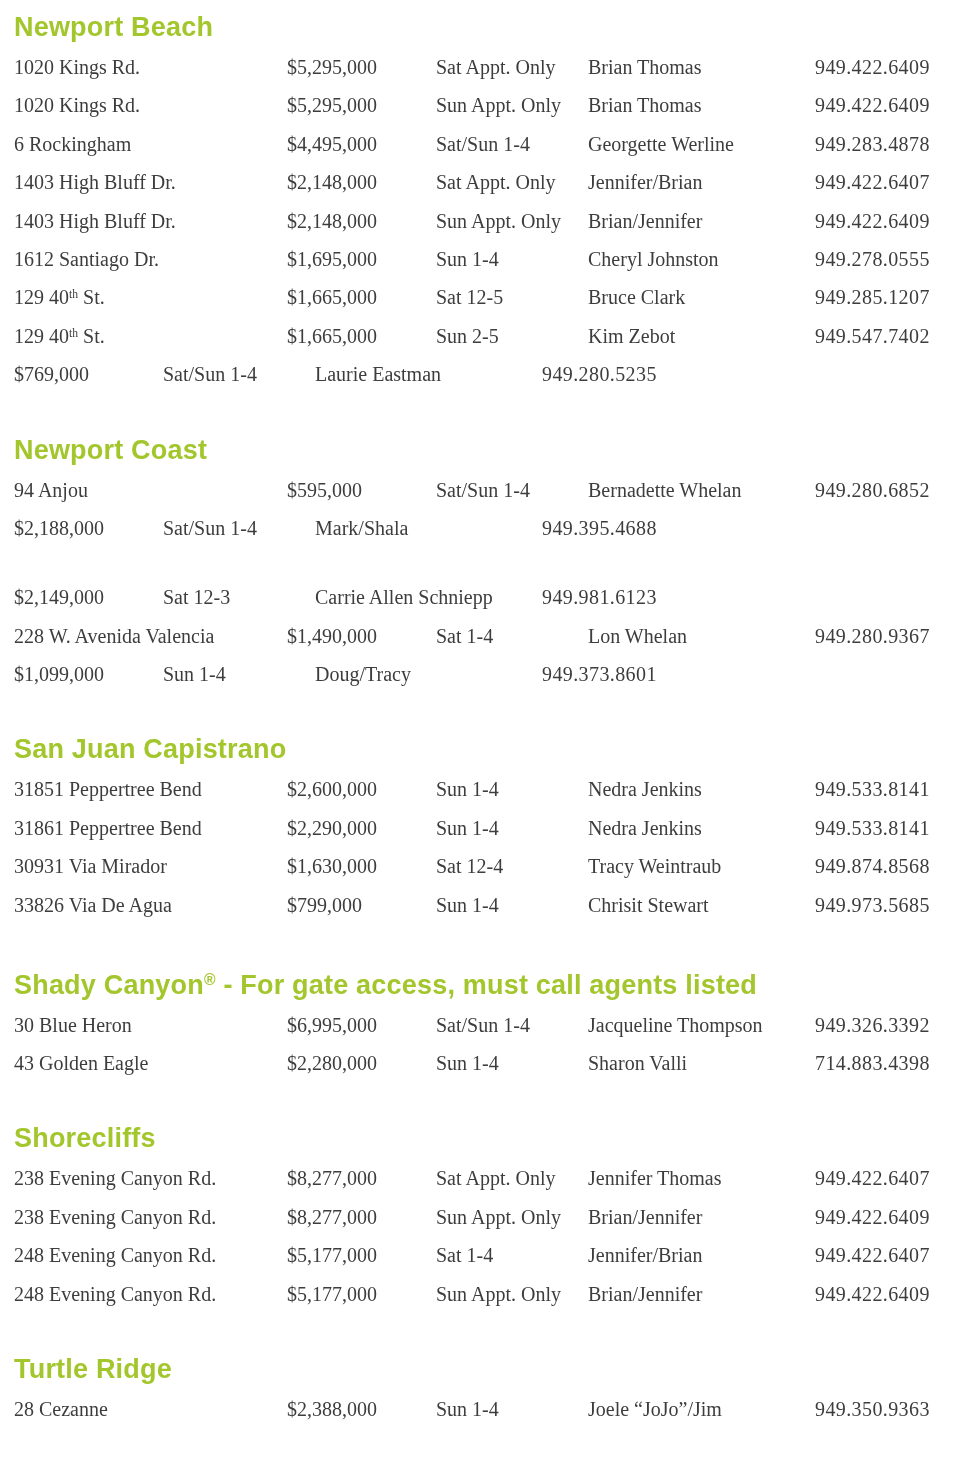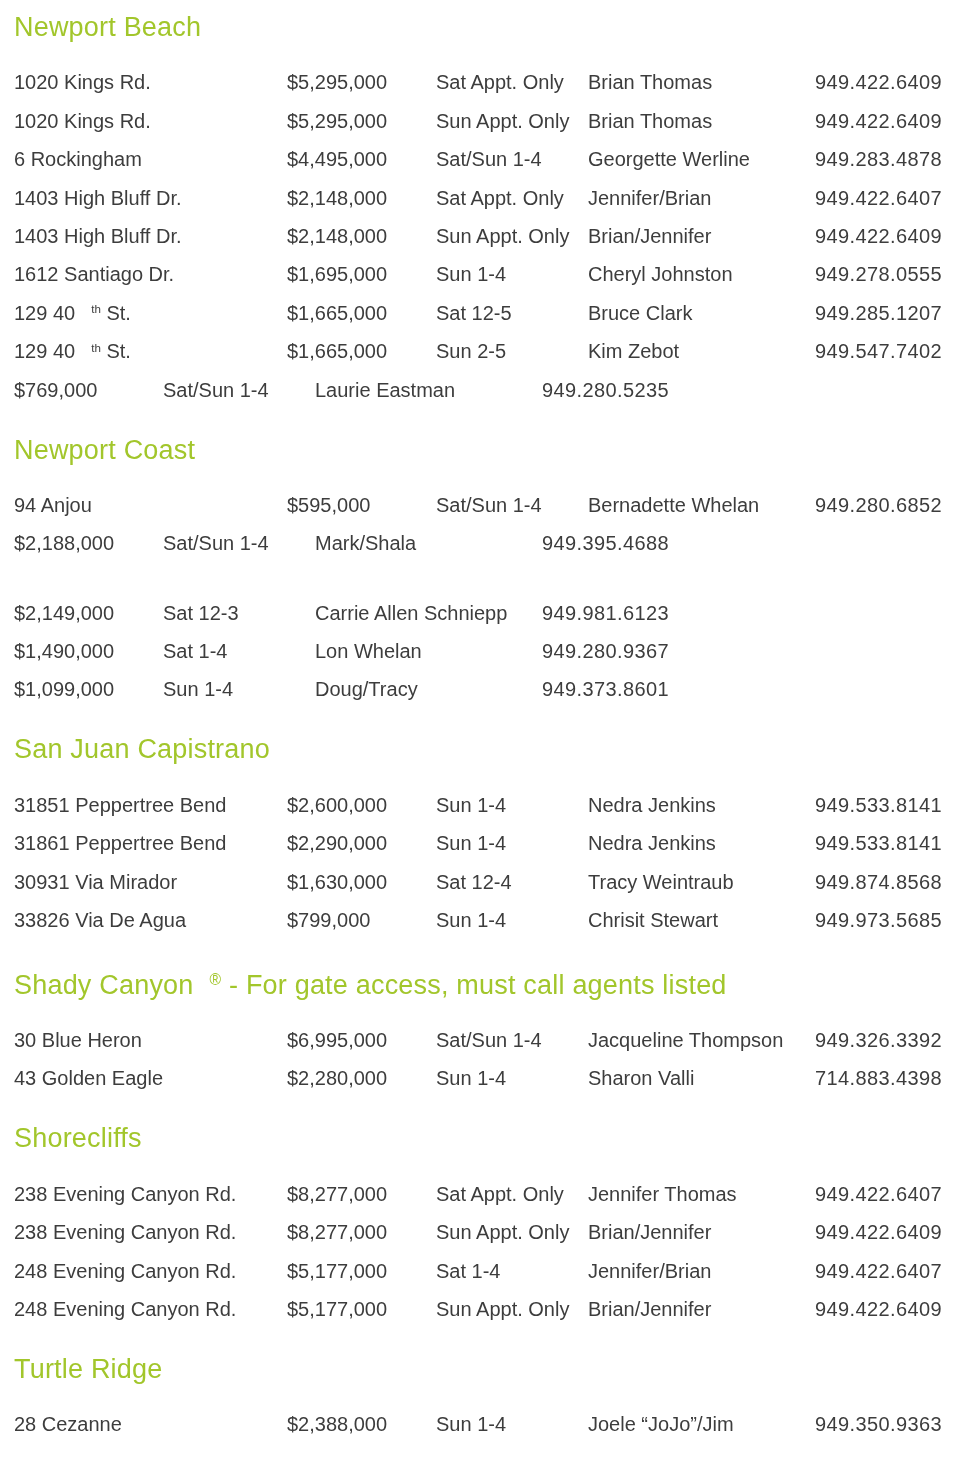--- a/index.html
+++ b/index.html
@@ -17,49 +17,49 @@
   .page {
     padding: 10px 14px 0 14px;
     box-sizing: border-box;
   }
   .section {
     margin: 0 0 31px 0;
   }
   .section-heading {
     font-size: 27px;
     line-height: 34px;
-    font-weight: 400;
+    font-weight: 700;
     letter-spacing: 0.2px;
     color: #a2c62b;
     margin: 0 0 12px 0;
   }
   .row {
     display: flex;
-    align-items: flex-end;
+    align-items: flex-start;
     height: 38.4px;
     font-size: 20px;
     white-space: nowrap;
+    font-family: Liberation Serif, serif;
   }
   .cell {
     flex: 0 0 auto;
     overflow: visible;
   }
   .cell-address { width: 273px; }
   .cell-price   { width: 149px; }
   .cell-time    { width: 152px; }
   .cell-agent   { width: 227px; }
   .cell-phone   { flex: 1 1 auto; letter-spacing: 0.4px; }
   .t {
     display: inline-block;
     white-space: nowrap;
   }
   .sup {
     font-size: 0.58em;
     vertical-align: 0.55em;
-    margin-left: 16px;
   }
 </style>
 </head>
 <body>
 
 <div class="page">
   <main>
   <section class="section">
     <h2 class="section-heading">Newport Beach</h2>
     <div>
@@ -159,20 +159,21 @@
   <section class="section">
     <div>
   <div class="row">
     <div class="cell cell-price"><span class="t">$2,149,000</span></div>
     <div class="cell cell-time"><span class="t">Sat 12-3</span></div>
     <div class="cell cell-agent"><span class="t">Carrie Allen Schniepp</span></div>
     <div class="cell cell-phone"><span class="t">949.981.6123</span></div>
   </div>
 
   <div class="row">
+    <div class="cell cell-address"><span class="t">228 W. Avenida Valencia</span></div>
     <div class="cell cell-price"><span class="t">$1,490,000</span></div>
     <div class="cell cell-time"><span class="t">Sat 1-4</span></div>
     <div class="cell cell-agent"><span class="t">Lon Whelan</span></div>
     <div class="cell cell-phone"><span class="t">949.280.9367</span></div>
   </div>
 
   <div class="row">
     <div class="cell cell-price"><span class="t">$1,099,000</span></div>
     <div class="cell cell-time"><span class="t">Sun 1-4</span></div>
     <div class="cell cell-agent"><span class="t">Doug/Tracy</span></div>

